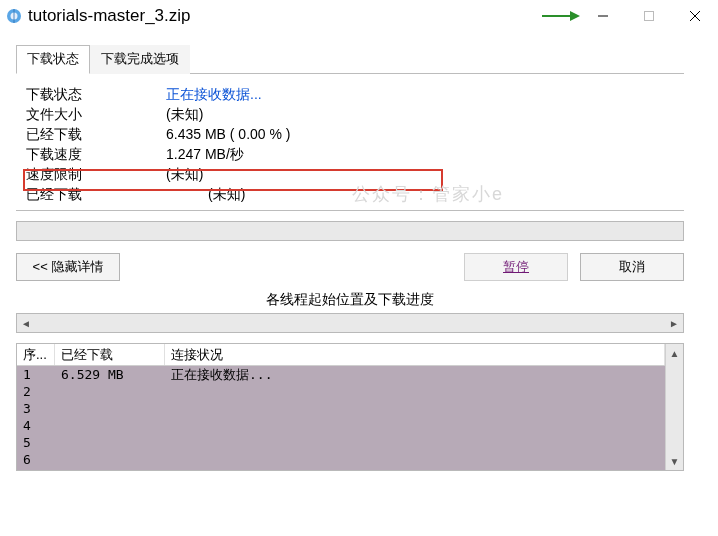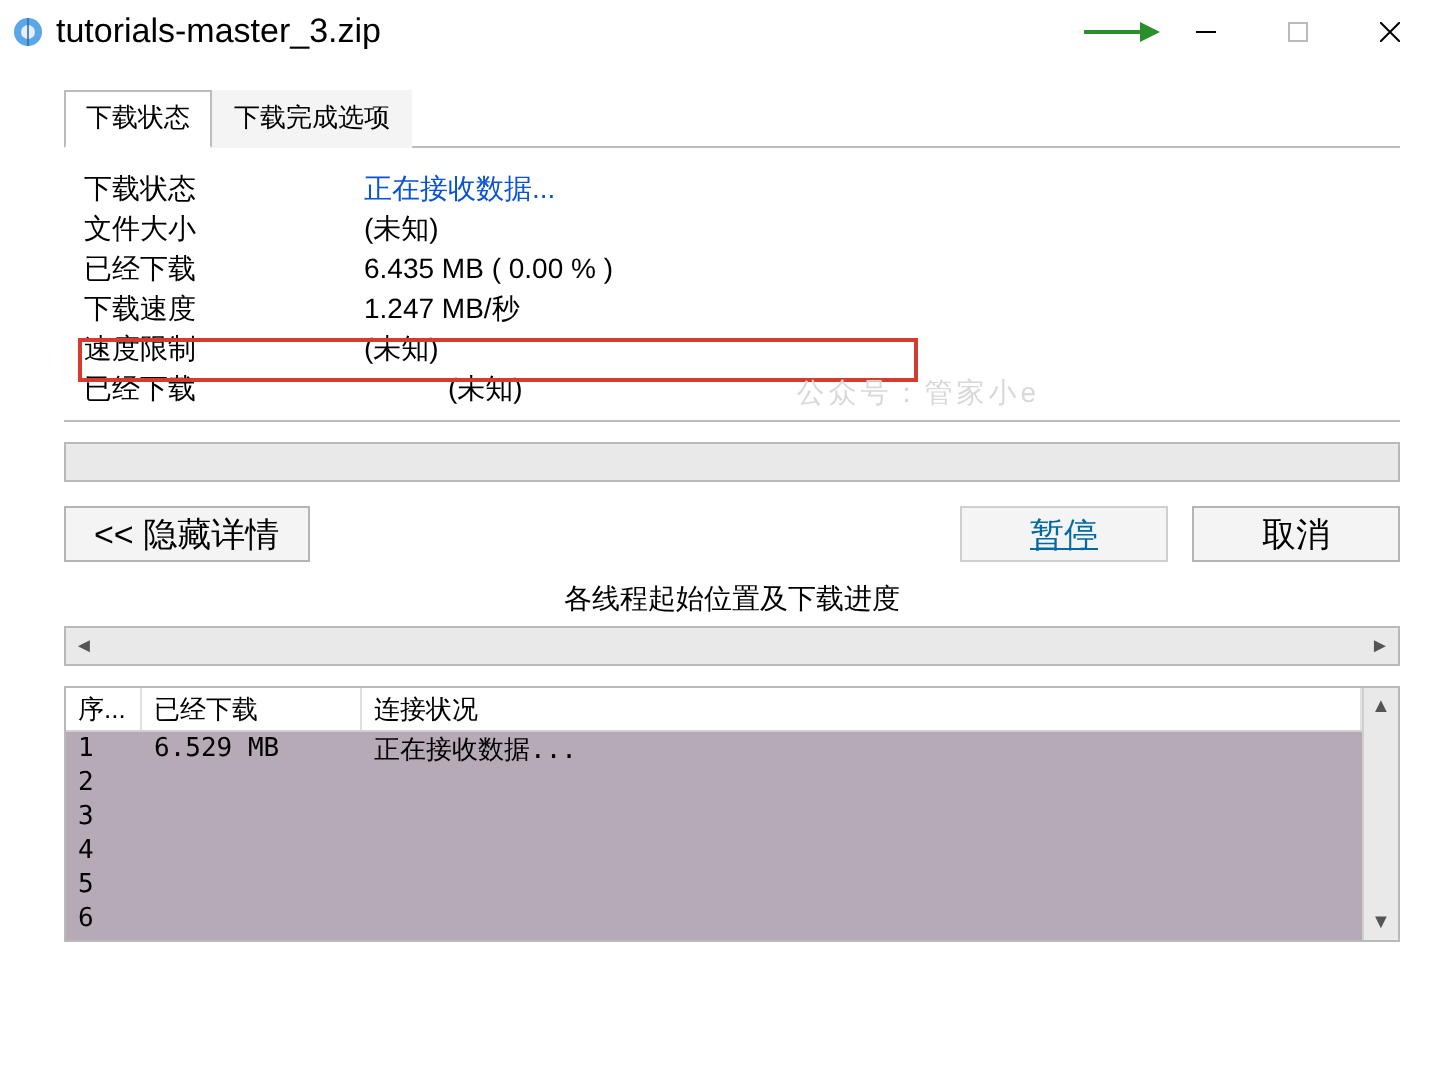--- a/index.html
+++ b/index.html
@@ -29,21 +29,21 @@
     width: 40px; display: flex; align-items: center; justify-content: center;
     color: #2a8f2a;
   }
   .win-btns { display: flex; height: 100%; }
   .win-btn {
     width: 46px; height: 100%;
     display: flex; align-items: center; justify-content: center;
     font-size: 14px; color: #444;
   }
   .win-btn.max { color: #bbb; }
-  .content { padding: 12px 16px 0 16px; margin-left: 16px; }
+  .content { padding: 12px 16px 0 16px; }
   .tabs {
     display: flex;
     border-bottom: 1px solid #bcbcbc;
     width: 668px;
   }
   .tab {
     padding: 4px 10px 5px 10px;
     font-size: 13px;
     border: 1px solid transparent;
     border-bottom: none;
@@ -78,46 +78,46 @@
     border: 2px solid #d63b2f;
     position: absolute;
     left: 7px; top: 95px;
     width: 420px; height: 22px;
     pointer-events: none;
   }
   .watermark {
     position: absolute;
     right: 180px; bottom: 4px;
     color: #d8d8d8;
-    font-size: 14px;
+    font-size: 18px;
     letter-spacing: 2px;
   }
   .empty-bar {
     width: 668px; height: 20px;
     background: #e9e9e9;
     border: 1px solid #b9b9b9;
     margin: 10px 0 12px 0;
   }
   .button-row {
     display: flex; width: 668px;
     gap: 12px;
     margin-bottom: 10px;
   }
   .button-row .spacer { flex: 1; }
   .btn {
     min-width: 104px;
     height: 28px;
     border: 1px solid #b4b4b4;
     background: #f4f4f4;
-    font-size: 17px;
+    font-size: 13px;
     cursor: pointer;
     padding: 0 14px;
   }
   .btn.disabled {
-    color: #0369a1;
+    color: #701a75;
     border-color: #cfcfcf;
     background: #f4f4f4;
     cursor: default;
     text-decoration: underline;
   }
   .section-label {
     width: 668px; text-align: center;
     font-size: 14px; margin-bottom: 4px;
   }
   .thread-progress {

